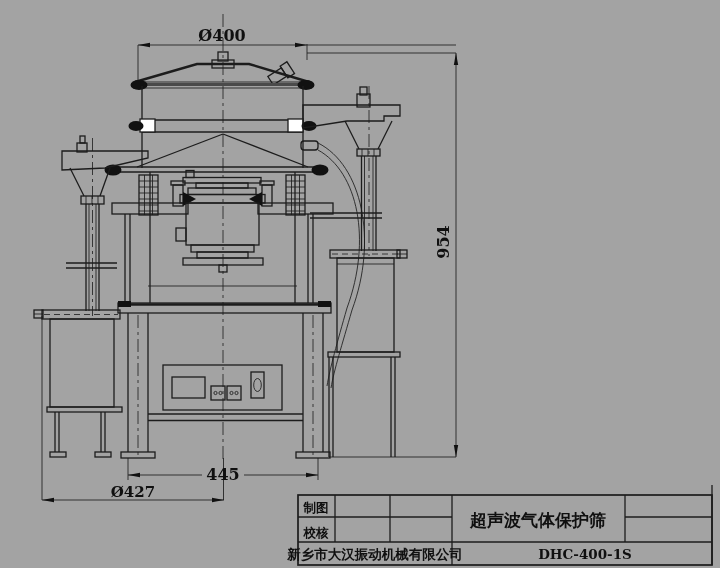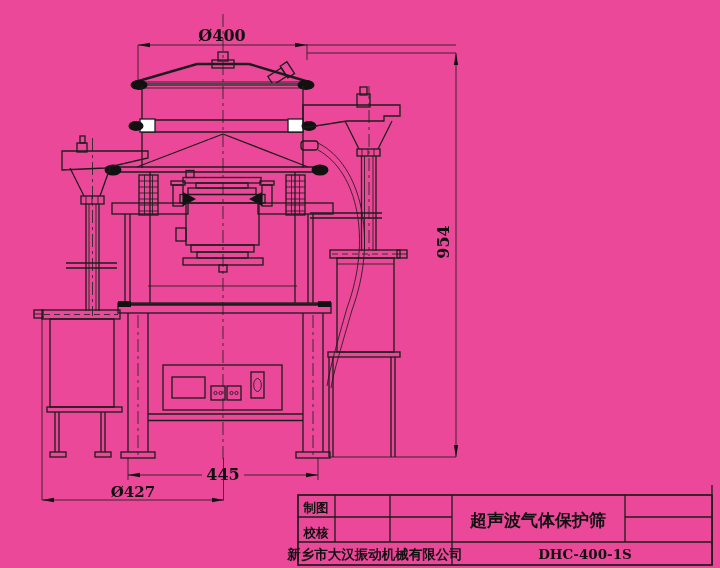--- a/index.html
+++ b/index.html
@@ -1,16 +1,16 @@
 <!DOCTYPE html>
 <html><head>
 <meta charset="utf-8">
 <style>
   html,body{margin:0;padding:0;background:#fff;}
-  .sheet{position:relative;width:720px;height:568px;background:#ec4899;overflow:hidden;
+  .sheet{position:relative;width:720px;height:568px;background:#a3a3a3;overflow:hidden;
          font-family:"Liberation Sans", sans-serif;}
   svg{display:block}
   
   .ln   {stroke:#1c1c1c;stroke-width:1.3;fill:none;}
   .thin {stroke:#1c1c1c;stroke-width:0.85;fill:none;}
   .heavy{stroke:#1c1c1c;stroke-width:2.4;fill:none;}
   .band {stroke:#4a4a4a;stroke-width:3;fill:none;}
   .fk   {fill:#111;stroke:none;}
   .wh   {fill:#fff;stroke:#1c1c1c;stroke-width:1.3;}
   .cl   {stroke:#2a2a2a;stroke-width:0.9;fill:none;stroke-dasharray:13 4 3 4;}

